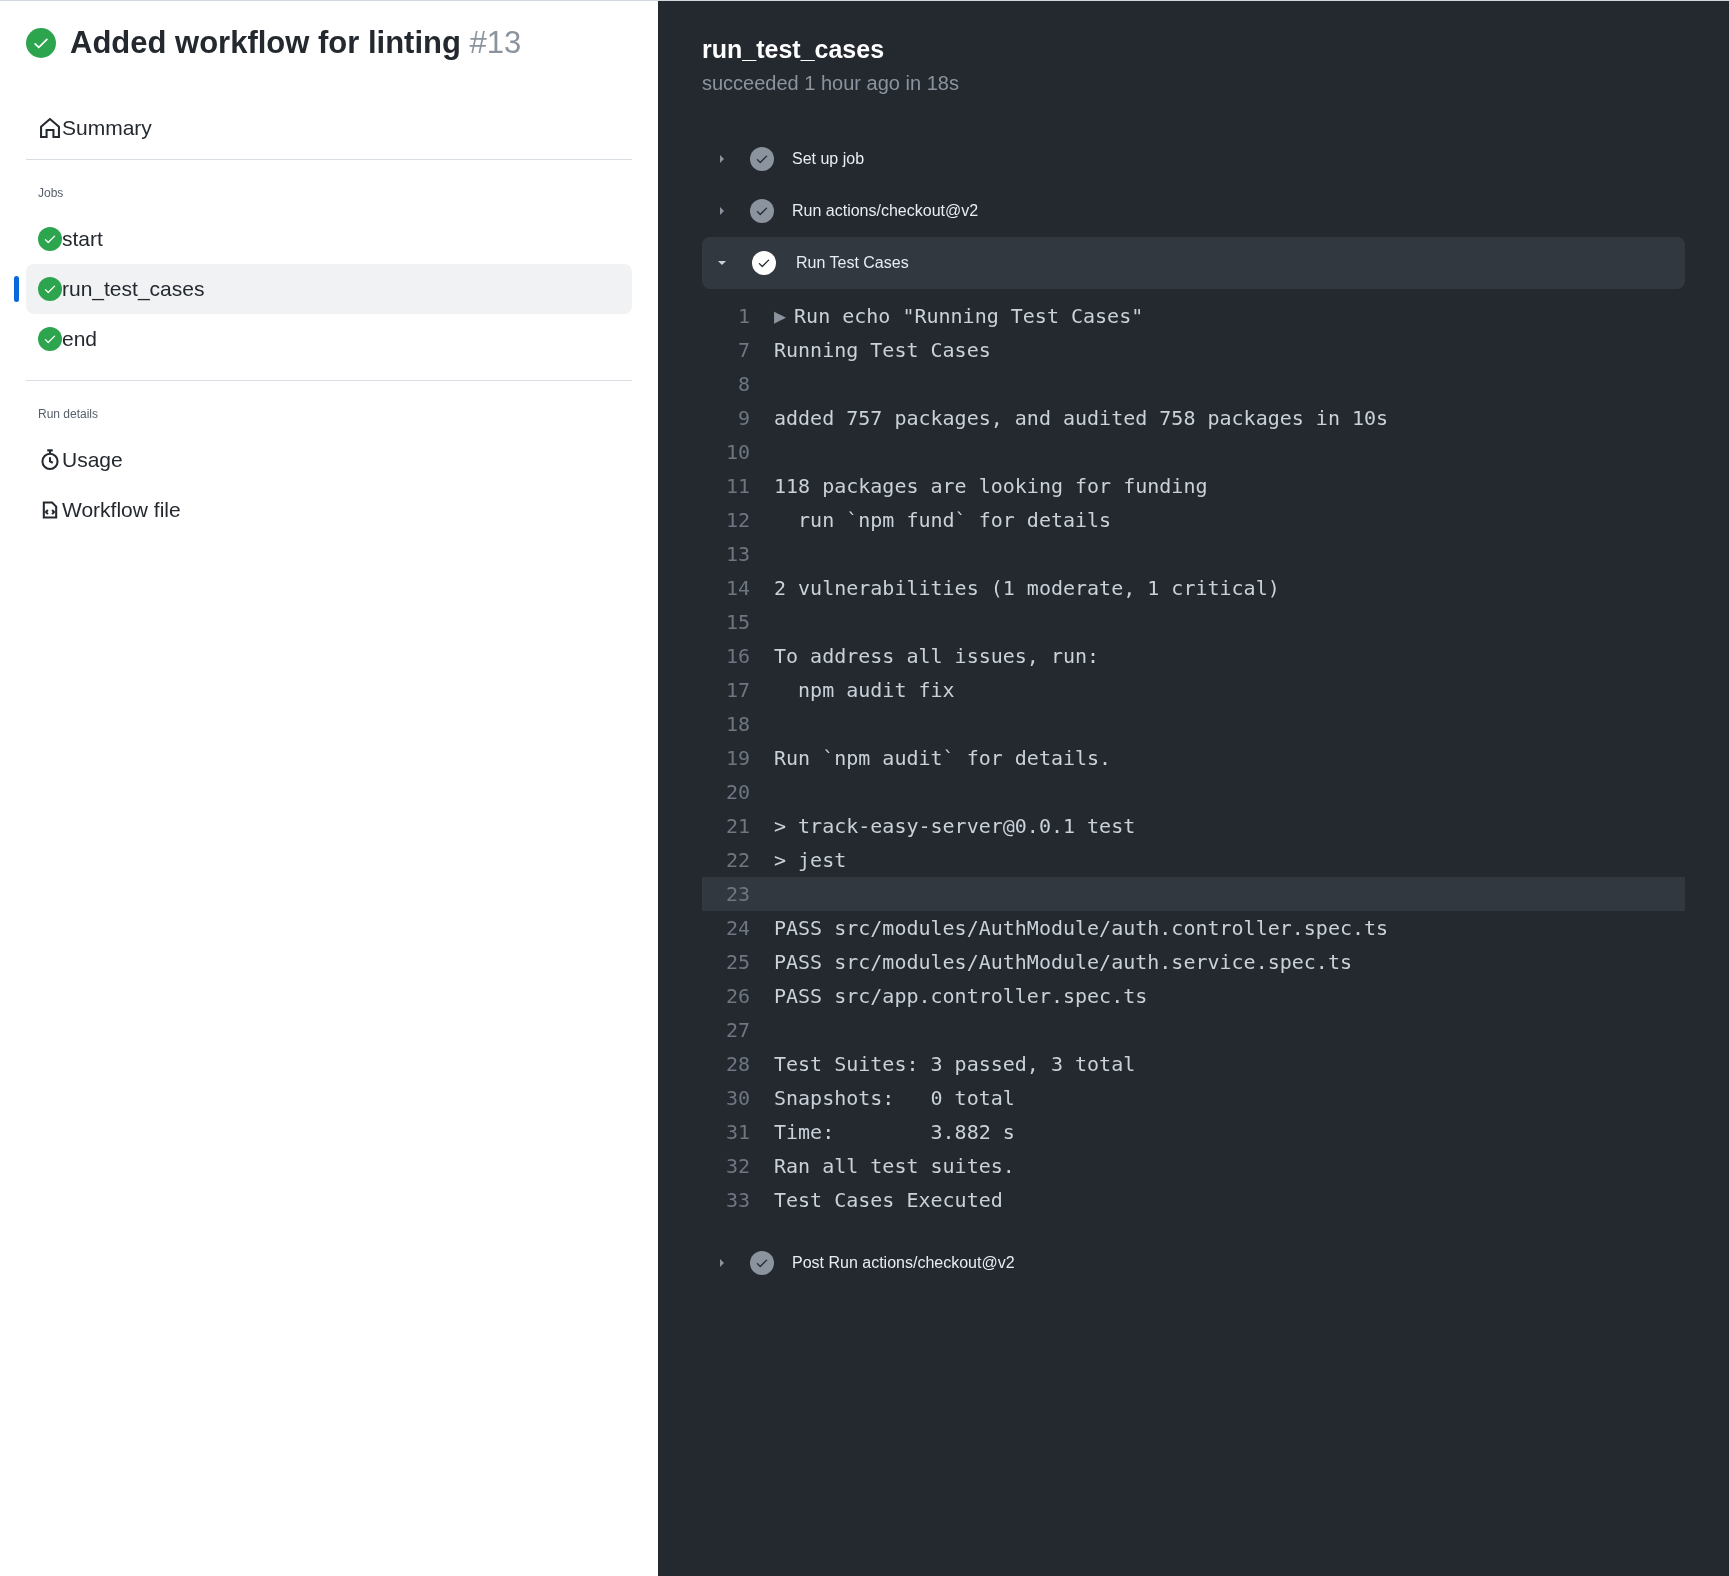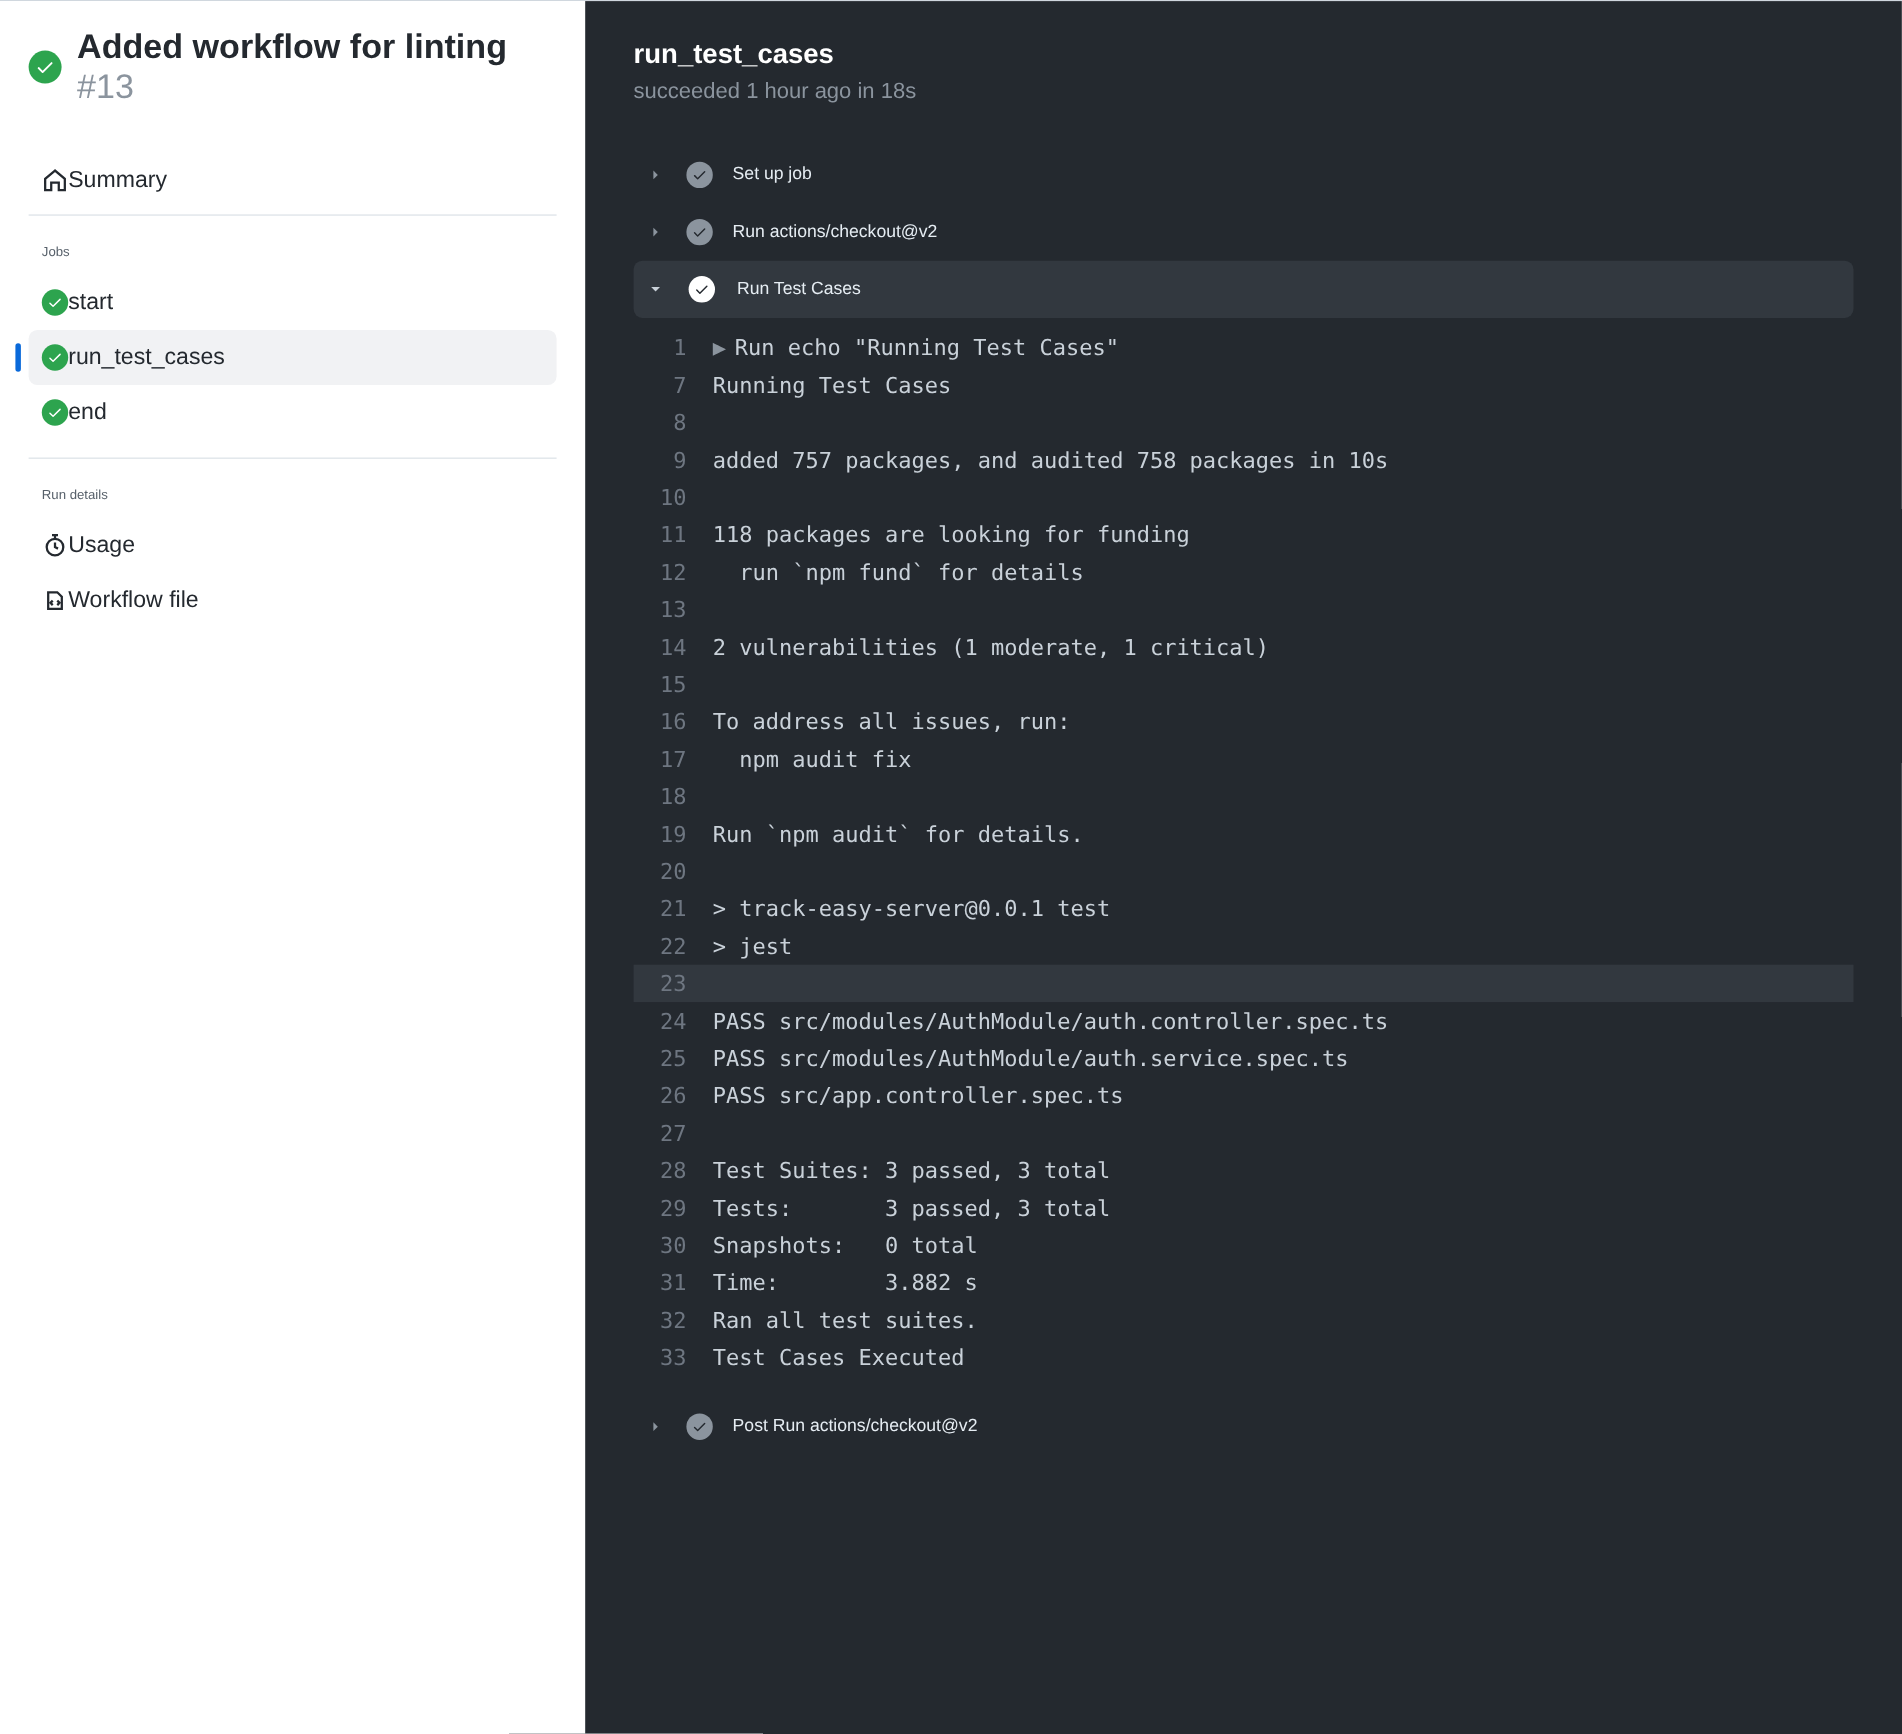--- a/index.html
+++ b/index.html
@@ -8,21 +8,21 @@
   background: #fff;
   color: #24292f;
   font-size: 21px;
 }
 .page {
   display: flex;
   min-height: 100vh;
   border-top: 1px solid #d0d7de;
 }
 .sidebar {
-  width: 532px;
+  width: 658px;
   background: #fff;
   padding: 24px 26px;
   flex-shrink: 0;
 }
 .page-title-row {
   display: flex;
   align-items: center;
   gap: 14px;
   margin-bottom: 42px;
 }
@@ -384,24 +384,20 @@
           </div>
           <div class="log-line">
             <span class="log-num">27</span>
             <span class="log-text"></span>
           </div>
           <div class="log-line">
             <span class="log-num">28</span>
             <span class="log-text">Test Suites: 3 passed, 3 total</span>
           </div>
           <div class="log-line">
-            <span class="log-num">29</span>
-            <span class="log-text">Tests:       3 passed, 3 total</span>
-          </div>
-          <div class="log-line">
             <span class="log-num">30</span>
             <span class="log-text">Snapshots:   0 total</span>
           </div>
           <div class="log-line">
             <span class="log-num">31</span>
             <span class="log-text">Time:        3.882 s</span>
           </div>
           <div class="log-line">
             <span class="log-num">32</span>
             <span class="log-text">Ran all test suites.</span>

